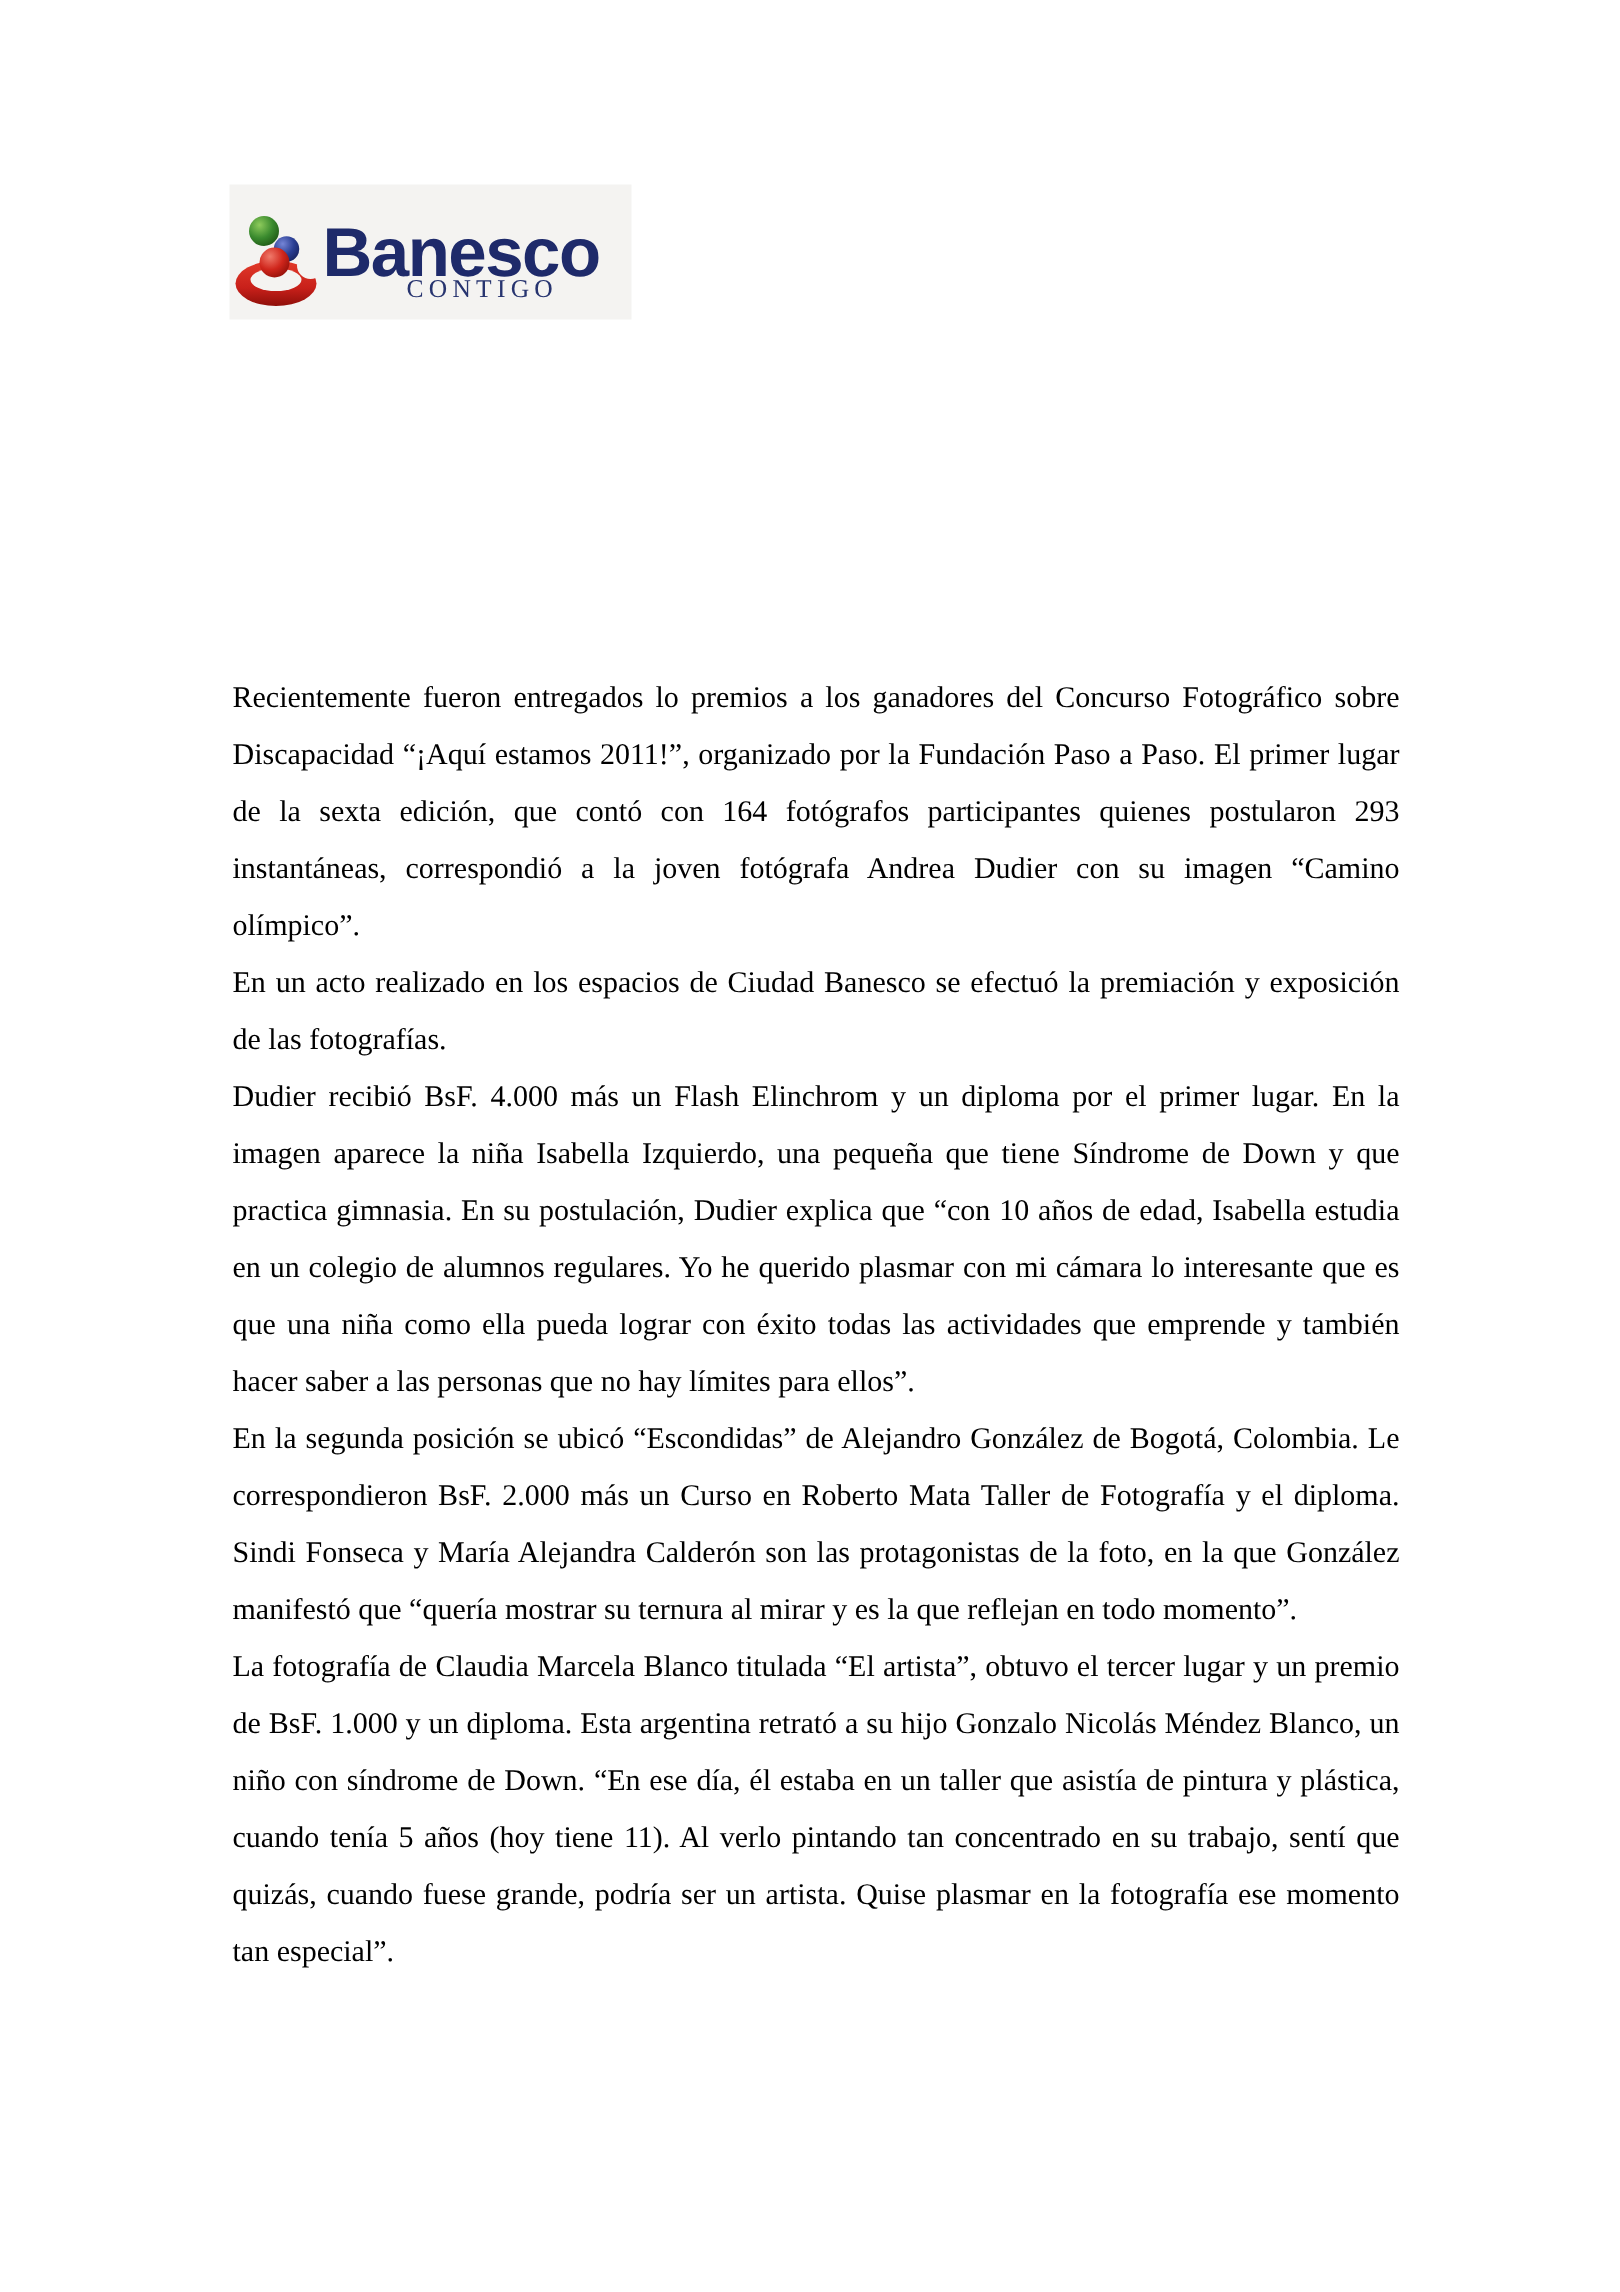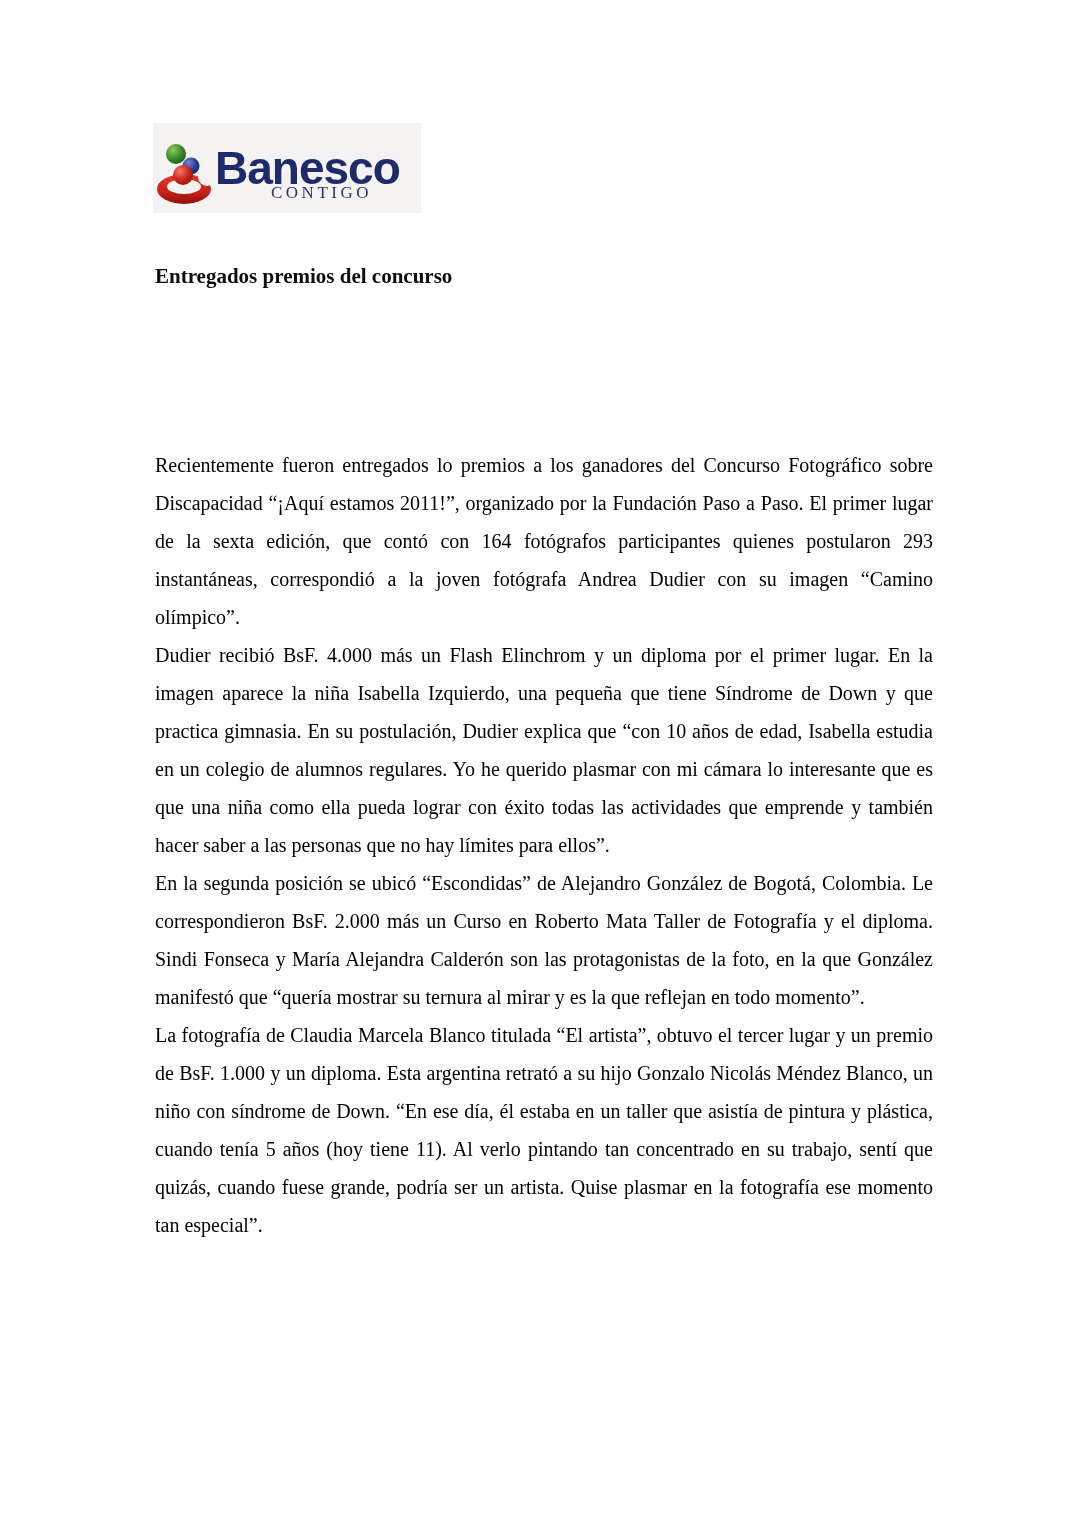--- a/index.html
+++ b/index.html
@@ -130,24 +130,24 @@
 
       <circle cx="23" cy="31" r="10" fill="url(#greenBall)"></circle>
       <circle cx="38" cy="43" r="8.5" fill="url(#blueBall)"></circle>
       <circle cx="30" cy="52" r="10" fill="url(#redBall)"></circle>
     </svg>
     <div class="logo-brand">Banesco</div>
     <div class="logo-tagline">CONTIGO</div>
   </div>
 
   <div class="headline">
-    <div>Entregados premios del concurso</div>
   </div>
 
 
   <div class="body-text">
     <p>Recientemente fueron entregados lo premios a los ganadores del Concurso Fotográfico sobre Discapacidad “¡Aquí estamos 2011!”, organizado por la Fundación Paso a Paso. El primer lugar de la sexta edición, que contó con 164 fotógrafos participantes quienes postularon 293 instantáneas, correspondió a la joven fotógrafa Andrea Dudier con su imagen “Camino olímpico”.</p>
+    <p>En un acto realizado en los espacios de Ciudad Banesco se efectuó la premiación y exposición de las fotografías.</p>
     <p>Dudier recibió BsF. 4.000 más un Flash Elinchrom y un diploma por el primer lugar. En la imagen aparece la niña Isabella Izquierdo, una pequeña que tiene Síndrome de Down y que practica gimnasia. En su postulación, Dudier explica que “con 10 años de edad, Isabella estudia en un colegio de alumnos regulares. Yo he querido plasmar con mi cámara lo interesante que es que una niña como ella pueda lograr con éxito todas las actividades que emprende y también hacer saber a las personas que no hay límites para ellos”.</p>
     <p>En la segunda posición se ubicó “Escondidas” de Alejandro González de Bogotá, Colombia. Le correspondieron BsF. 2.000 más un Curso en Roberto Mata Taller de Fotografía y el diploma. Sindi Fonseca y María Alejandra Calderón son las protagonistas de la foto, en la que González manifestó que “quería mostrar su ternura al mirar y es la que reflejan en todo momento”.</p>
     <p>La fotografía de Claudia Marcela Blanco titulada “El artista”, obtuvo el tercer lugar y un premio de BsF. 1.000 y un diploma. Esta argentina retrató a su hijo Gonzalo Nicolás Méndez Blanco, un niño con síndrome de Down. “En ese día, él estaba en un taller que asistía de pintura y plástica, cuando tenía 5 años (hoy tiene 11). Al verlo pintando tan concentrado en su trabajo, sentí que quizás, cuando fuese grande, podría ser un artista. Quise plasmar en la fotografía ese momento tan especial”.</p>
   </div>
 
 </div>
 
 </body></html>

